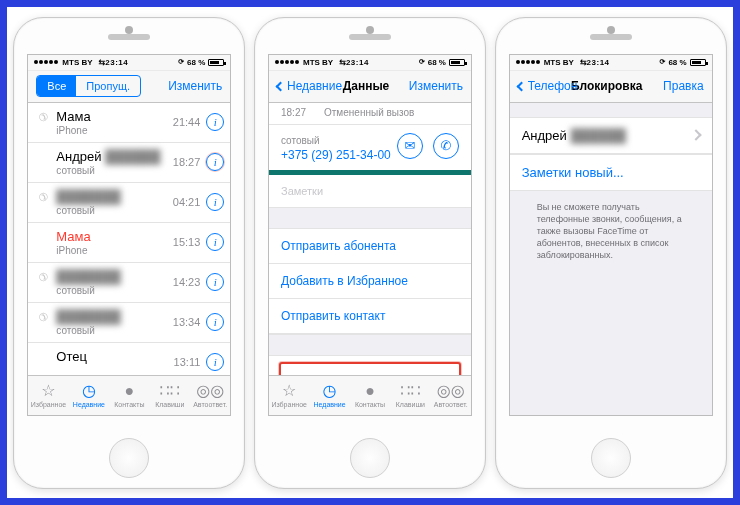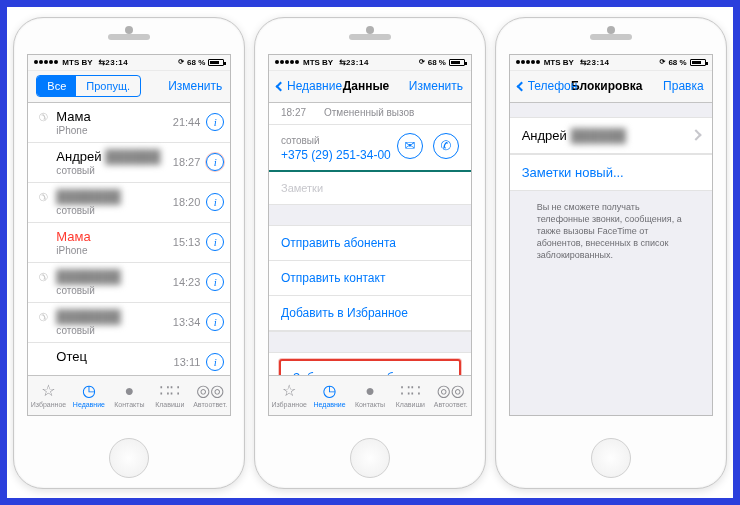--- a/index.html
+++ b/index.html
@@ -192,21 +192,21 @@
         <div class="name"><span>Андрей</span> <span class="blur">██████</span></div>
         <div class="sub">сотовый</div>
         <div class="time">18:27</div>
         <div class="info hl-red">i</div>
       </div>
 
       <div class="row">
         <span class="handset">✆</span>
         <div class="name blur">███████</div>
         <div class="sub">сотовый</div>
-        <div class="time">18:20</div>
+        <div class="time">04:21</div>
         <div class="info">i</div>
       </div>
 
       <div class="row missed">
         <div class="name">Мама</div>
         <div class="sub">iPhone</div>
         <div class="time">15:13</div>
         <div class="info">i</div>
       </div>
 
@@ -295,25 +295,25 @@
         <span style="color:#8e8e93;font-size:10px;">Отмененный вызов</span>
       </div>
       <div style="border-top:1px solid #e3e3e3;margin-top:6px;padding-top:8px;position:relative;">
         <div class="meta-line">сотовый</div>
         <div class="phone-number">+375 (29) 251-34-00</div>
         <div style="position:absolute;right:12px;top:8px;display:flex;gap:10px;">
           <span class="round-icon">✉</span>
           <span class="round-icon">✆</span>
         </div>
       </div>
-      <div style="border-top:2px solid #0f766e;padding:10px 12px;color:#c7c7cc;font-size:11px;">Заметки</div>
+      <div style="border-top:5px solid #0f766e;padding:10px 12px;color:#c7c7cc;font-size:11px;">Заметки</div>
       <div class="section-gap"></div>
       <div class="action-row">Отправить абонента</div>
+      <div class="action-row">Добавить в Избранное</div>
       <div class="action-row">Отправить контакт</div>
-      <div class="action-row">Добавить в Избранное</div>
       <div class="section-gap"></div>
       <div style="padding:6px 10px;">
         <div class="action-row hl-red" style="border:2px solid #e53a2e;">Заблокировать абонента</div>
       </div>
     </div>
     <div class="tabbar">
       <div class="tab">
           <span class="tab-icon">☆</span>
           <span class="tab-label">Избранное</span>
         </div>

